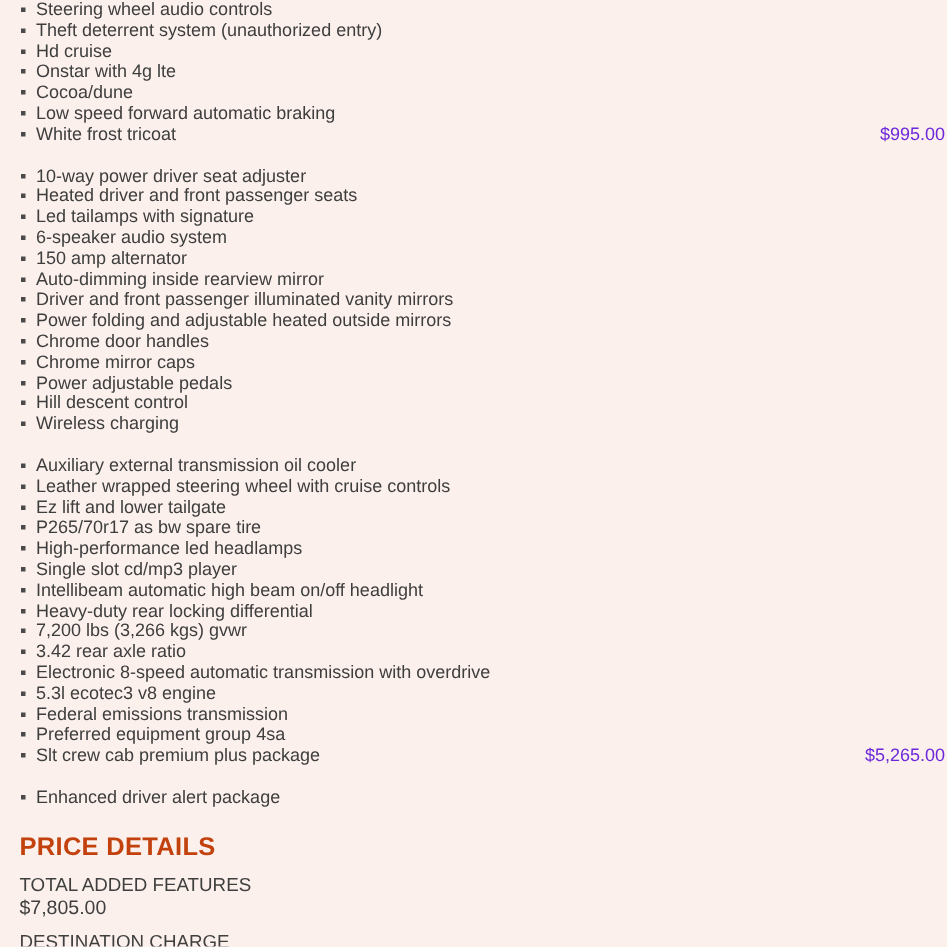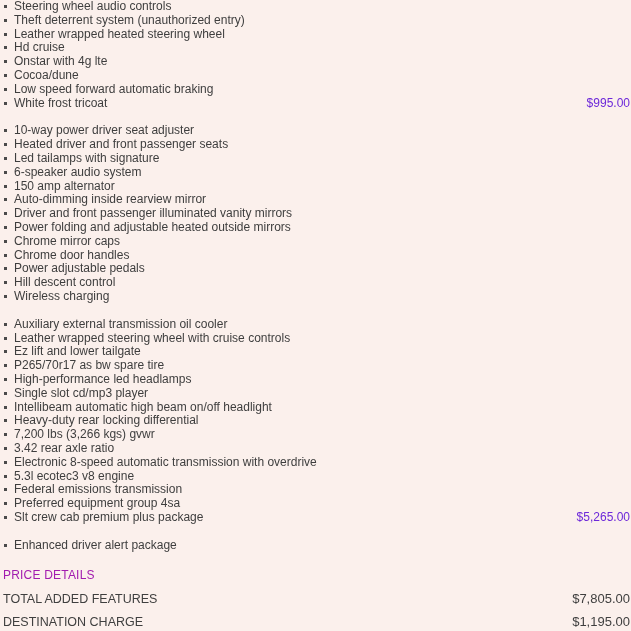--- a/index.html
+++ b/index.html
@@ -8,21 +8,21 @@
     font-family: "Liberation Sans", sans-serif;
   }
   body {
     background: #fbf0ec;
     height: 631px;
     overflow: hidden;
   }
   .page {
     width: 631px;
     height: 457px;
-    padding: 0 1px 0 3px;
+    padding: 0 1px 0 13px;
   }
   ul.feature-list {
     list-style: none;
   }
   ul.feature-list li {
     display: flex;
     align-items: baseline;
     line-height: 13.8px;
     font-size: 12px;
     color: #3e3e3e;
@@ -54,32 +54,33 @@
     flex: 0 0 auto;
     margin-left: 8px;
     text-align: right;
     color: #6d28d9;
   }
   .price-details {
     margin-top: 16px;
     color: #3a3a3a;
   }
   .pd-heading {
-    font-size: 12px;
-    font-weight: 400;
-    color: #a21caf;
+    font-size: 17px;
+    font-weight: 700;
+    color: #c2410c;
     letter-spacing: 0.2px;
   }
   .pd-row {
     display: flex;
     justify-content: space-between;
     align-items: baseline;
     margin-top: 8.5px;
     font-size: 12.5px;
     color: #3f3f3f;
+    flex-direction: column;
   }
   .pd-row .pd-value {
     font-size: 13px;
     text-align: right;
   }
   .pd-row.total {
     margin-top: 9px;
     font-weight: 700;
     font-size: 13px;
     color: #262626;
@@ -96,24 +97,20 @@
       <li>
         <span class="bullet"></span>
         <span class="feature-label">Steering wheel audio controls</span>
       </li>
       <li>
         <span class="bullet"></span>
         <span class="feature-label">Theft deterrent system (unauthorized entry)</span>
       </li>
       <li>
         <span class="bullet"></span>
-        <span class="feature-label">Leather wrapped heated steering wheel</span>
-      </li>
-      <li>
-        <span class="bullet"></span>
         <span class="feature-label">Hd cruise</span>
       </li>
       <li>
         <span class="bullet"></span>
         <span class="feature-label">Onstar with 4g lte</span>
       </li>
       <li>
         <span class="bullet"></span>
         <span class="feature-label">Cocoa/dune</span>
       </li>
@@ -153,25 +150,25 @@
       <li>
         <span class="bullet"></span>
         <span class="feature-label">Driver and front passenger illuminated vanity mirrors</span>
       </li>
       <li>
         <span class="bullet"></span>
         <span class="feature-label">Power folding and adjustable heated outside mirrors</span>
       </li>
       <li>
         <span class="bullet"></span>
+        <span class="feature-label">Chrome door handles</span>
+      </li>
+      <li>
+        <span class="bullet"></span>
         <span class="feature-label">Chrome mirror caps</span>
-      </li>
-      <li>
-        <span class="bullet"></span>
-        <span class="feature-label">Chrome door handles</span>
       </li>
       <li>
         <span class="bullet"></span>
         <span class="feature-label">Power adjustable pedals</span>
       </li>
       <li>
         <span class="bullet"></span>
         <span class="feature-label">Hill descent control</span>
       </li>
       <li>

